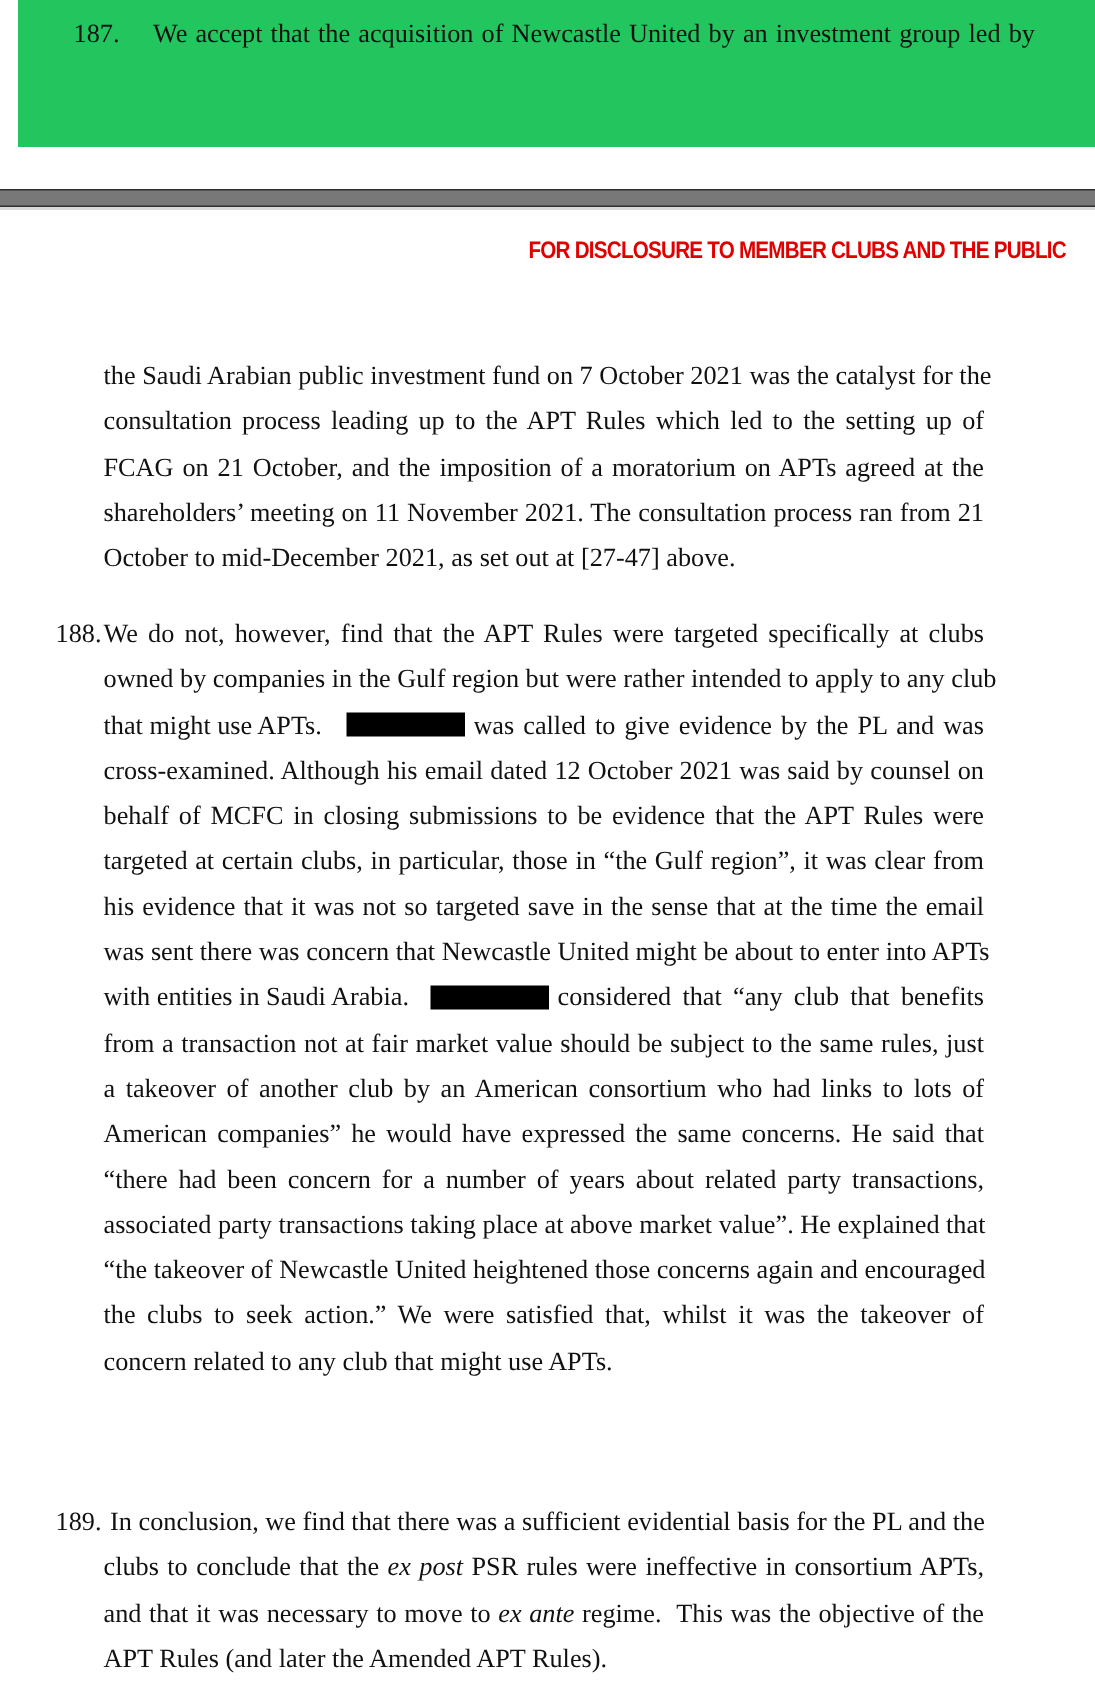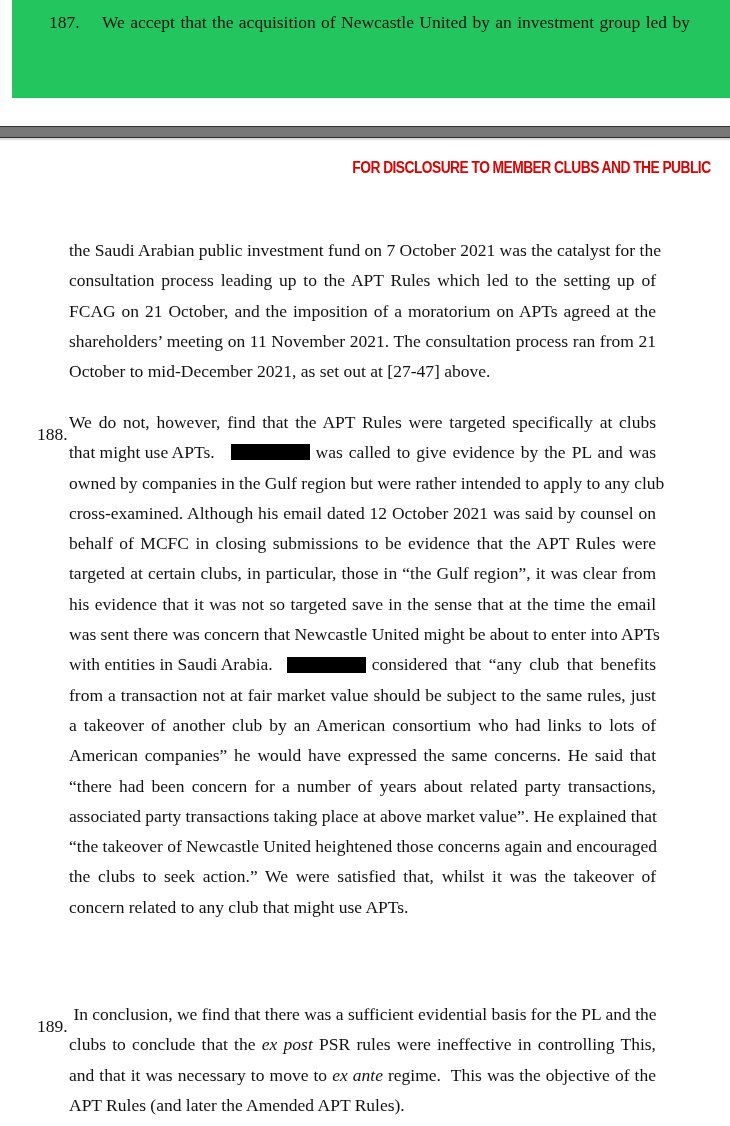--- a/index.html
+++ b/index.html
@@ -88,21 +88,21 @@
     transform-origin: right center;
     white-space: nowrap;
   }
   .para {
     position: absolute;
     left: 37px;
     width: 640px;
     font-size: 17.5px;
   }
   .para .num {
-    top: 12px;
+    top: 0;
     line-height: 30.3px;
   }
   .para .body {
     margin-left: 32px;
     width: 587px;
   }
   .ln {
     display: block;
     height: 30.3px;
     line-height: 30.3px;
@@ -160,28 +160,28 @@
     <span class="ln">FCAG on 21 October, and the imposition of a moratorium on APTs agreed at the</span>
     <span class="ln">shareholders’ meeting on 11 November 2021. The consultation process ran from 21</span>
     <span class="ln last">October to mid-December 2021, as set out at [27-47] above.</span>
   </div>
 </div>
 
 <div class="para" style="top:407px;">
   <span class="num">188.</span>
   <div class="body">
     <span class="ln">We do not, however, find that the APT Rules were targeted specifically at clubs</span>
+    <span class="ln">owned by companies in the Gulf region but were rather intended to apply to any club</span>
     <span class="ln split">
       <span class="seg-a">that might use APTs.</span>
       <span class="gap" style="width:16px;"></span>
       <span class="redact"></span>
       <span class="gap" style="width:6px;"></span>
       <span class="seg-b">was called to give evidence by the PL and was</span>
     </span>
-    <span class="ln">owned by companies in the Gulf region but were rather intended to apply to any club</span>
     <span class="ln">cross-examined. Although his email dated 12 October 2021 was said by counsel on</span>
     <span class="ln">behalf of MCFC in closing submissions to be evidence that the APT Rules were</span>
     <span class="ln">targeted at certain clubs, in particular, those in “the Gulf region”, it was clear from</span>
     <span class="ln">his evidence that it was not so targeted save in the sense that at the time the email</span>
     <span class="ln">was sent there was concern that Newcastle United might be about to enter into APTs</span>
     <span class="ln split">
       <span class="seg-a">with entities in Saudi Arabia.</span>
       <span class="gap" style="width:14px;"></span>
       <span class="redact"></span>
       <span class="gap" style="width:6px;"></span>
@@ -195,17 +195,17 @@
     <span class="ln">“the takeover of Newcastle United heightened those concerns again and encouraged</span>
     <span class="ln">the clubs to seek action.” We were satisfied that, whilst it was the takeover of</span>
     <span class="ln last">concern related to any club that might use APTs.</span>
   </div>
 </div>
 
 <div class="para" style="top:999px;">
   <span class="num">189.</span>
   <div class="body">
     <span class="ln" style="white-space:pre;"> In conclusion, we find that there was a sufficient evidential basis for the PL and the</span>
-    <span class="ln" style="white-space:pre;"><span>clubs to conclude that the </span><em>ex post</em><span> PSR rules were ineffective in controlling This,</span></span>
+    <span class="ln" style="white-space:pre;"><span>clubs to conclude that the </span><em>ex post</em><span> PSR rules were ineffective in consortium APTs,</span></span>
     <span class="ln" style="white-space:pre;"><span>and that it was necessary to move to </span><em>ex ante</em><span> regime.  This was the objective of the</span></span>
     <span class="ln last">APT Rules (and later the Amended APT Rules).</span>
   </div>
 </div>
 
 </body></html>

